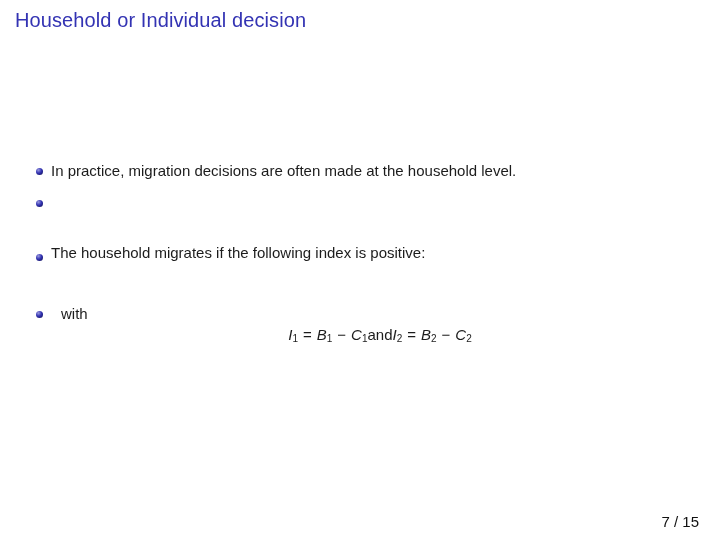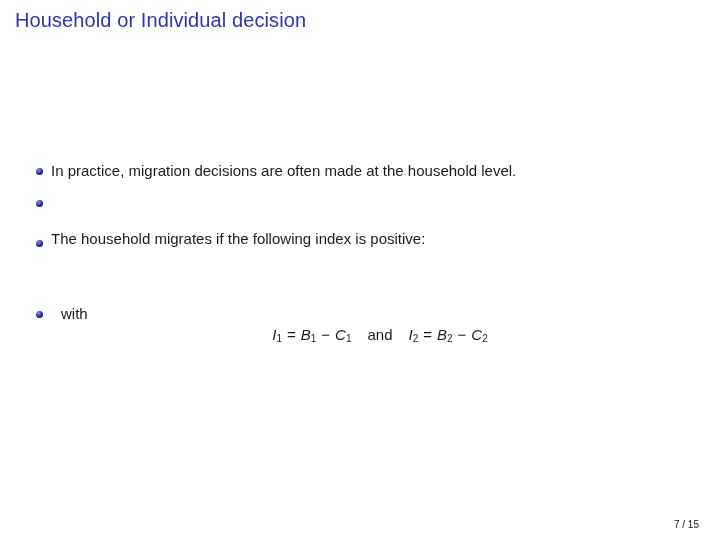--- a/index.html
+++ b/index.html
@@ -43,21 +43,21 @@
     margin-top: 6px;
     border-radius: 50%;
     background: radial-gradient(circle at 35% 30%,
       var(--color-bullet_light, #9a9ade),
       var(--color-bullet_mid, #3333b3) 45%,
       var(--color-bullet_dark, #151565) 85%);
   }
   .pos-b1 { top: 155px; margin-top: 7px; }
   .pos-b2 { top: 190px; }
   .pos-b2 .bullet-ball { margin-top: 10px; }
-  .pos-b3 { top: 230px; align-items: center; }
+  .pos-b3 { top: 244px; align-items: center; }
   .pos-b3 .bullet-ball { margin-top: 9px; }
   .pos-b4 { top: 305px; gap: 18px; }
   .var-italic { font-style: italic; }
   .formula-line {
     position: absolute;
     left: 40px;
     right: 0;
     text-align: center;
     font-size: 15px;
     line-height: 19px;
@@ -69,27 +69,27 @@
     font-size: 10px;
     vertical-align: -2px;
   }
   .math-sub.italic { font-style: italic; }
   .math-op {
     font-style: normal;
     margin: 0 5px;
   }
   .math-word {
     font-style: normal;
-    margin: 0 16px;
+    margin: 0 0;
   }
   .page-indicator {
     position: absolute;
     right: 21px;
     bottom: 10px;
-    font-size: 10px;
+    font-size: 15px;
     color: #111111;
   }
 </style>
 </head>
 <body>
 
 <div class="slide">
 
   <h1 class="slide-title">Household or Individual decision</h1>
 

